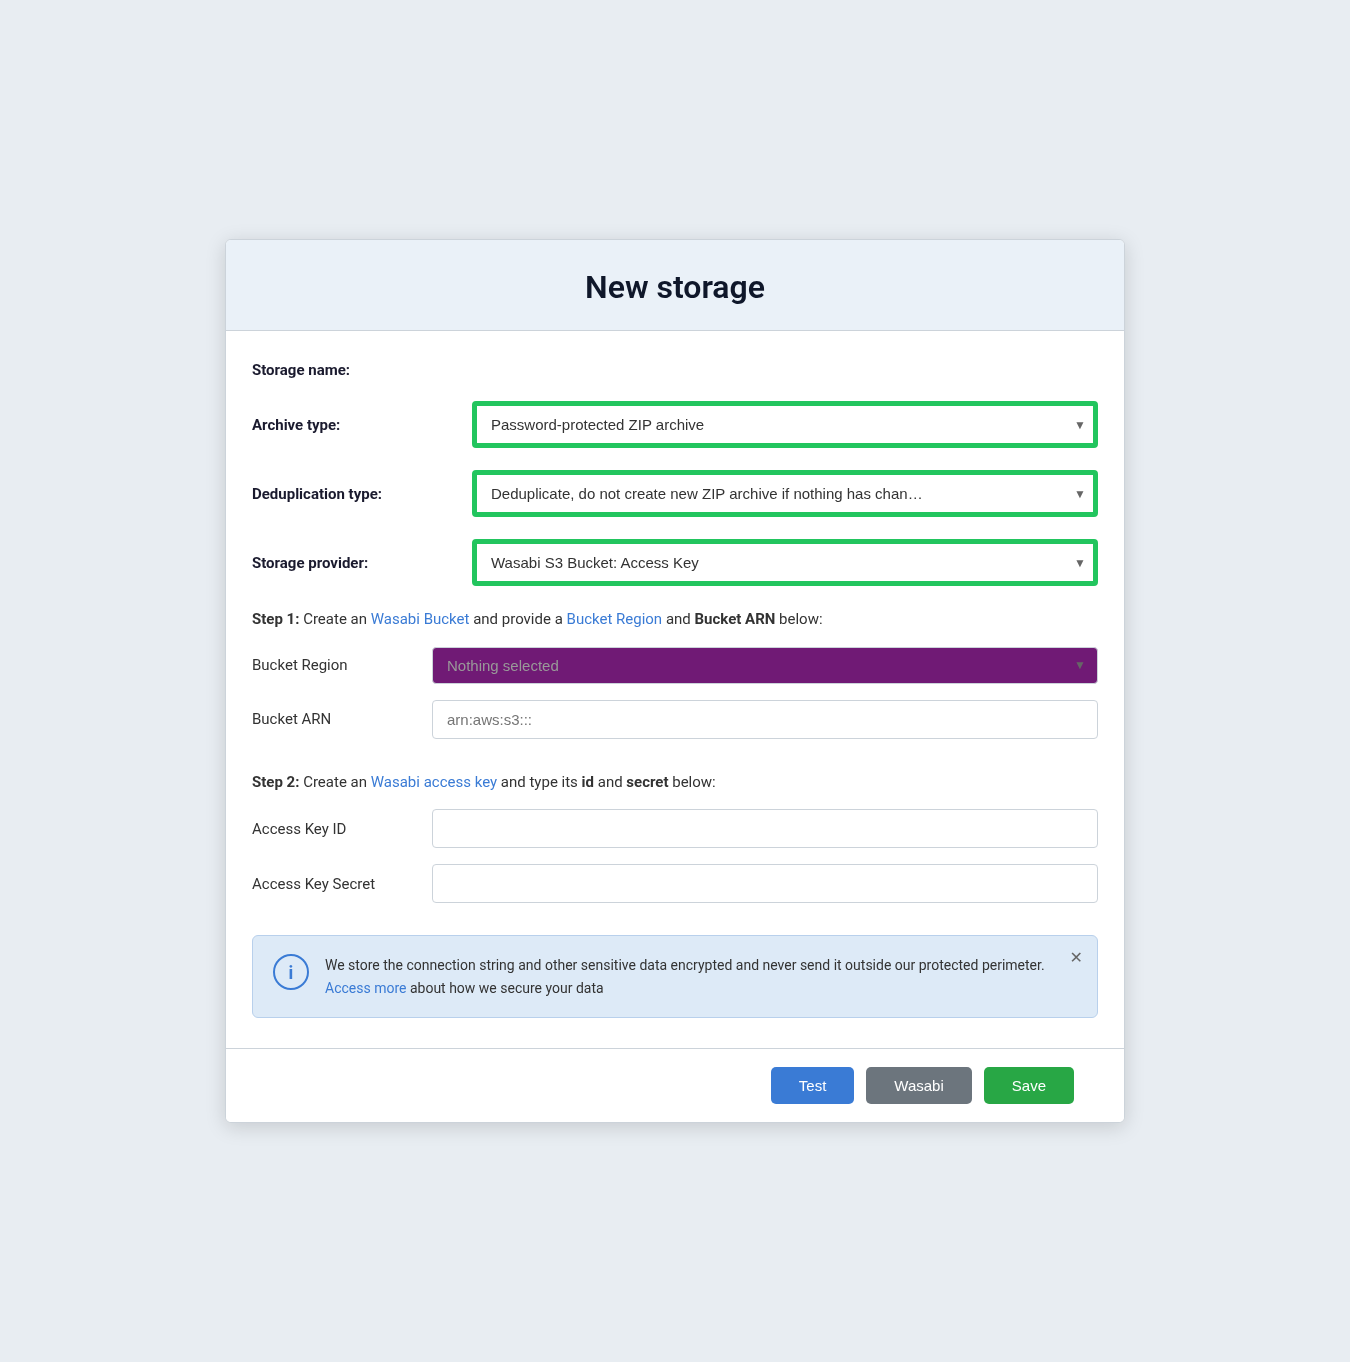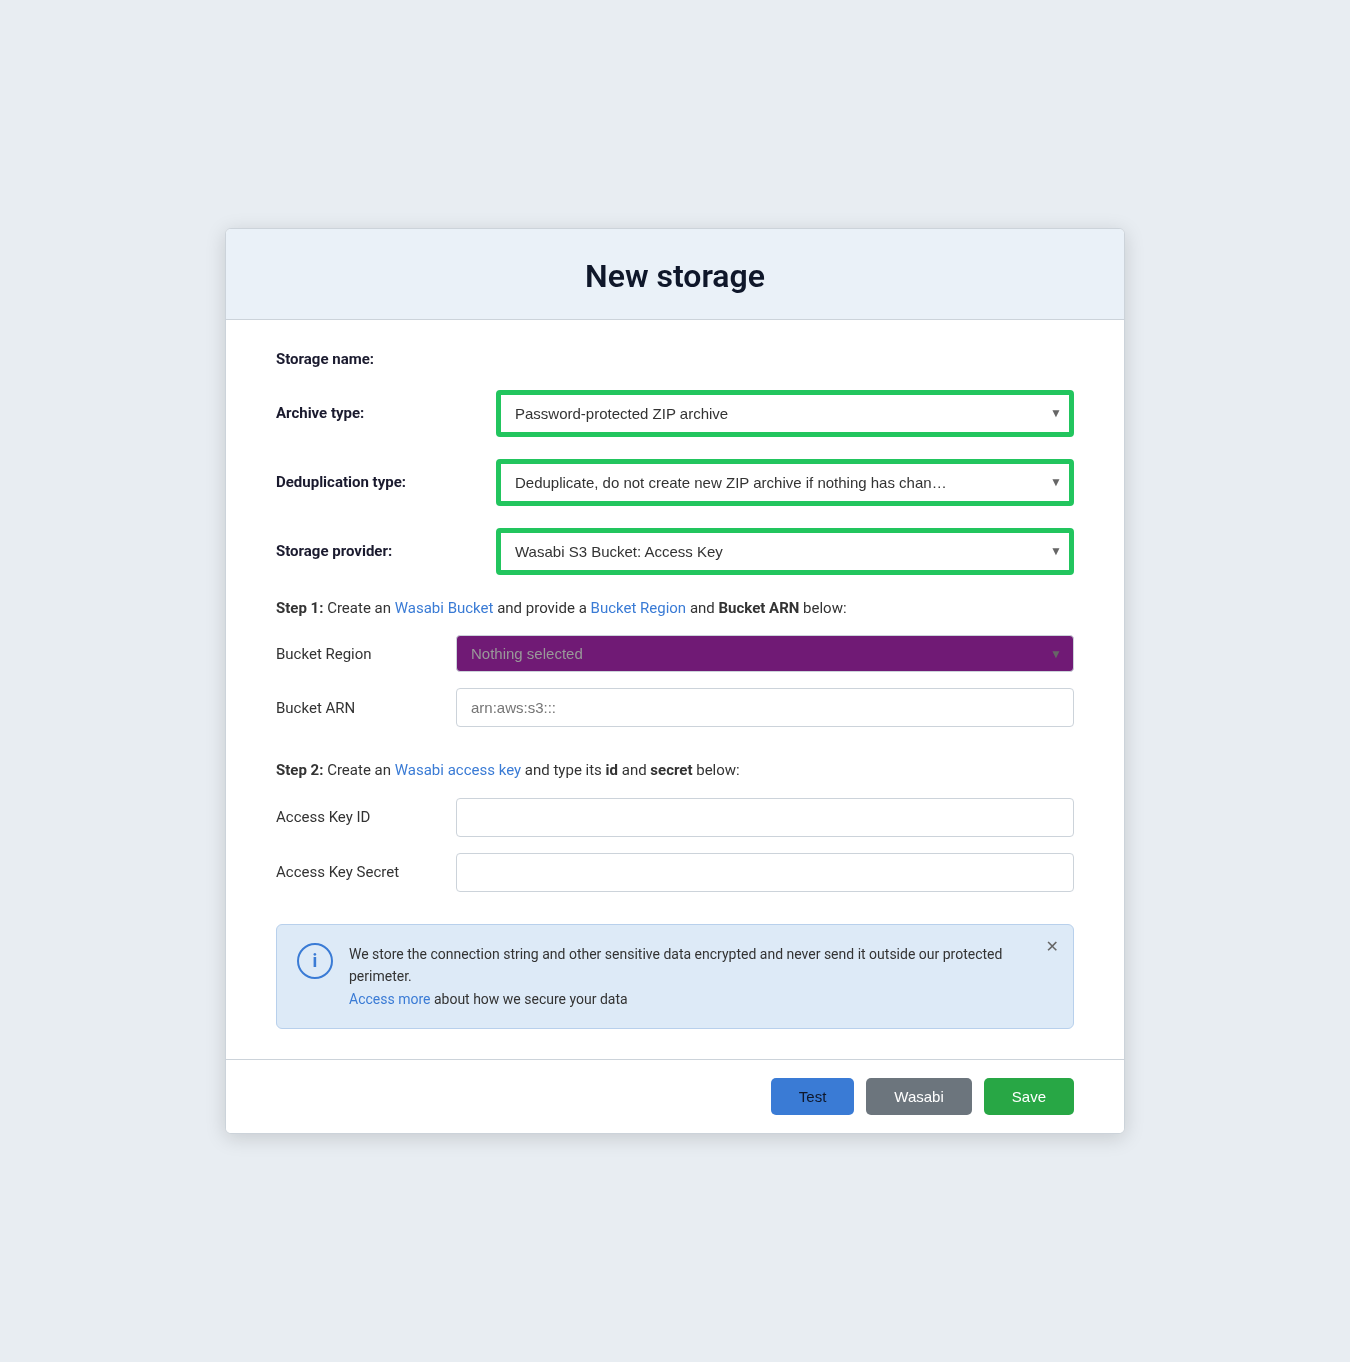--- a/index.html
+++ b/index.html
@@ -26,21 +26,21 @@
       padding: 28px 40px 24px;
       border-bottom: 1px solid #ccd3da;
     }
     .dialog-title {
       font-size: 32px;
       font-weight: 600;
       color: #0f172a;
       text-align: center;
     }
     .dialog-body {
-      padding: 30px 50px;
+      padding: 30px 26px;
       background: #fff;
     }
     .form-row {
       display: flex;
       align-items: center;
       margin-bottom: 22px;
     }
     .form-label {
       font-weight: 700;
       font-size: 15px;
@@ -190,21 +190,21 @@
       padding: 10px 28px;
       border-radius: 5px;
       font-size: 15px;
       font-weight: 500;
       cursor: pointer;
       border: none;
       outline: none;
     }
     .btn-test {
       background: #3a7bd5;
-      color: #0f172a;
+      color: #ffffff;
     }
     .btn-cancel {
       background: #6c757d;
       color: #fff;
     }
     .btn-save {
       background: #28a745;
       color: #fff;
     }
   </style>

